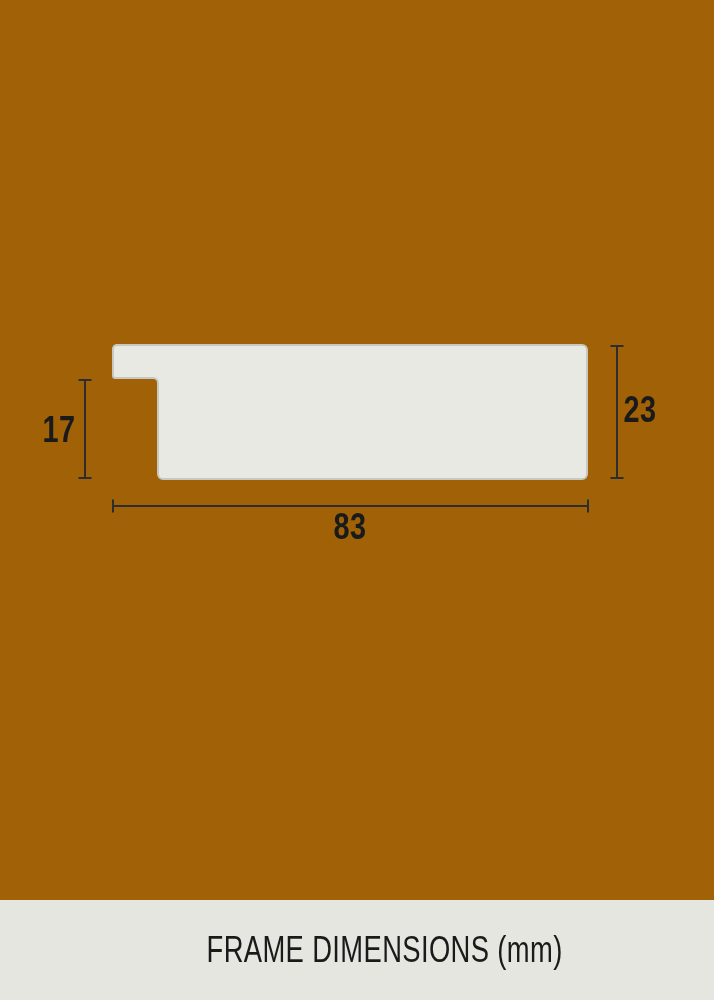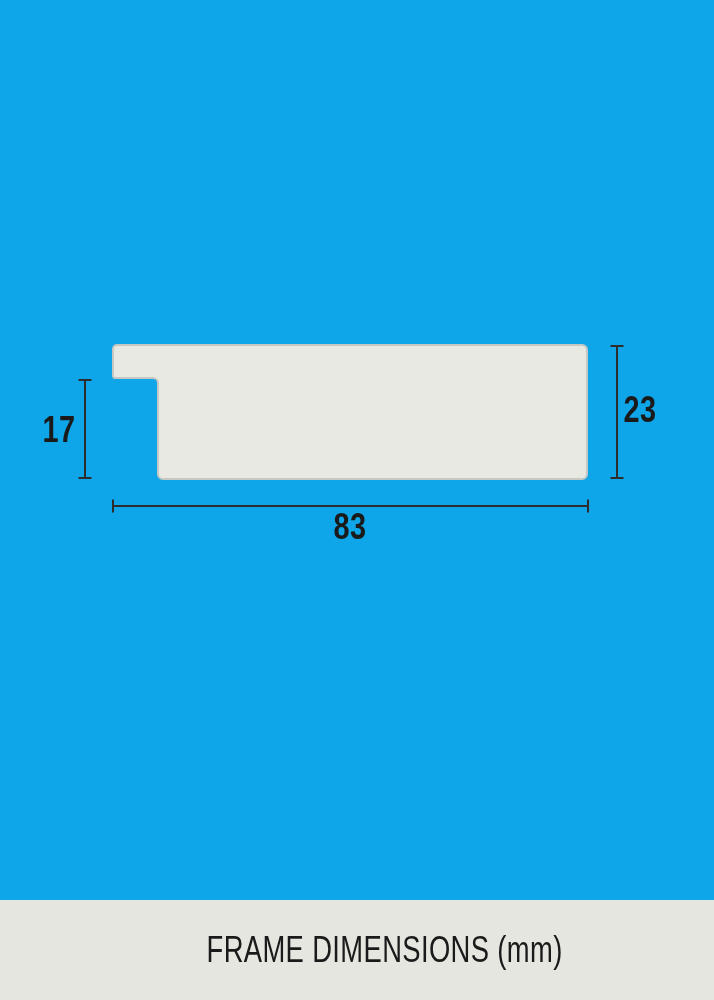--- a/index.html
+++ b/index.html
@@ -4,21 +4,21 @@
 <style>
   html, body {
     margin: 0;
     padding: 0;
     background: #ffffff;
   }
   .screen {
     position: relative;
     width: 714px;
     height: 1000px;
-    background: #0ea5e9;
+    background: #a16207;
     overflow: hidden;
     font-family: "Liberation Sans", sans-serif;
   }
   .drawing-svg {
     position: absolute;
     inset: 0;
     width: 714px;
     height: 1000px;
     display: block;
   }

